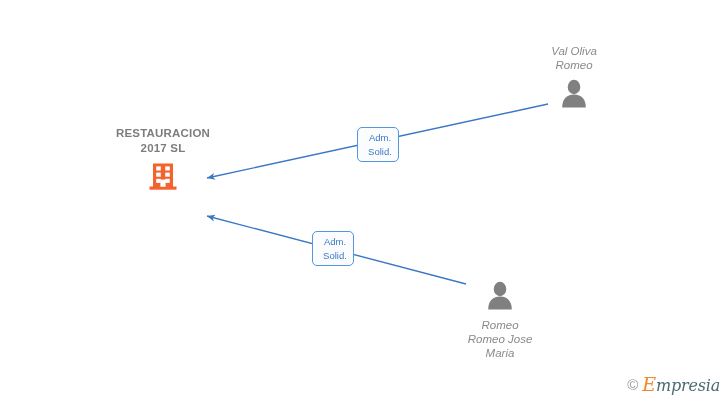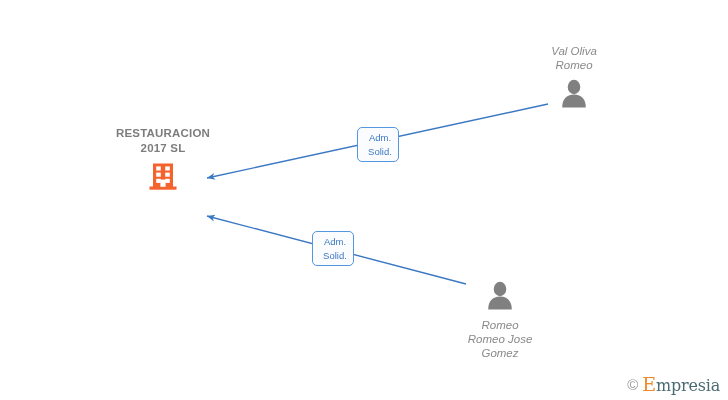--- a/index.html
+++ b/index.html
@@ -97,20 +97,21 @@
     align-items: center;
     gap: 4px;
   }
   .wm-c {
     font-size: 15px;
     color: #9a9a9a;
     line-height: 1;
   }
   .wm-text {
     font-family: "DejaVu Serif", serif;
+    font-style: italic;
     font-size: 16px;
     line-height: 1;
     color: #4a6b72;
     letter-spacing: -0.2px;
   }
   .wm-text .wm-e {
     color: #f08a2c;
     font-size: 19px;
   }
 </style>
@@ -180,21 +181,21 @@
   <div class="person-node bottom-person">
     <div class="person-icon-wrap">
       <svg width="32" height="30" viewBox="0 0 32 30" xmlns="http://www.w3.org/2000/svg">
         <ellipse cx="16" cy="9" rx="6.3" ry="7.2" fill="#808080"></ellipse>
         <path d="M16,16.6 C8.4,16.6 4.2,21.4 4.2,29.4 L27.8,29.4 C27.8,21.4 23.6,16.6 16,16.6 Z" fill="#808080"></path>
       </svg>
     </div>
     <div class="person-name-block">
       <div class="person-name">Romeo</div>
       <div class="person-name">Romeo Jose</div>
-      <div class="person-name">Gomez</div>
+      <div class="person-name">Maria</div>
     </div>
   </div>
 
   <div class="watermark">
     <span class="wm-c">©</span>
     <span class="wm-text"><span class="wm-e">E</span><span>mpresia</span></span>
   </div>
 
 </div>
 

